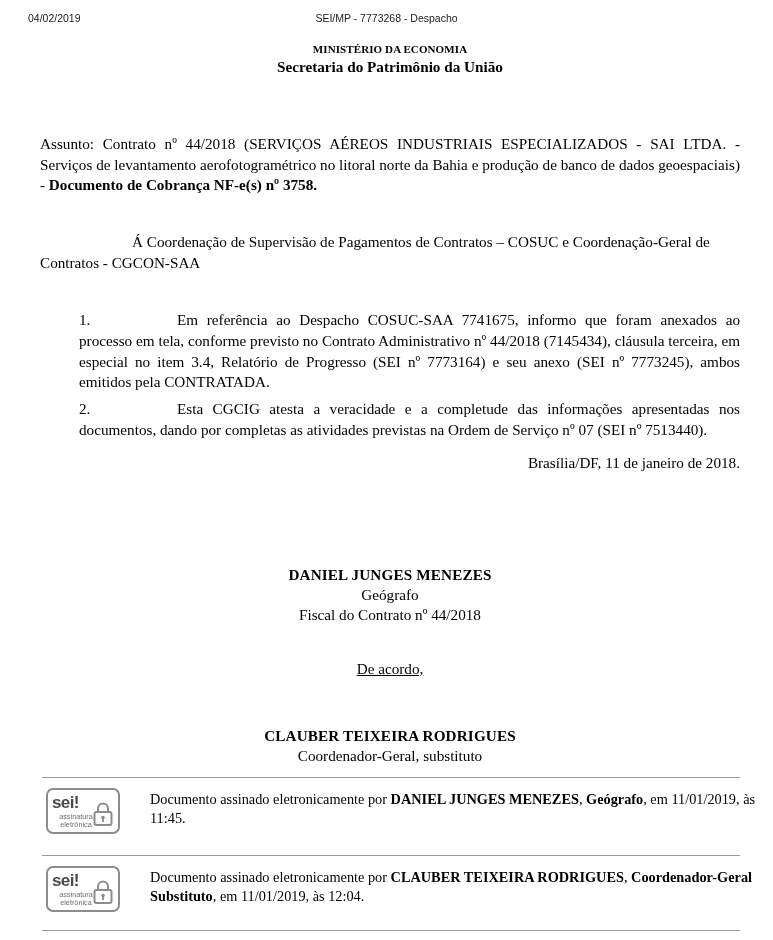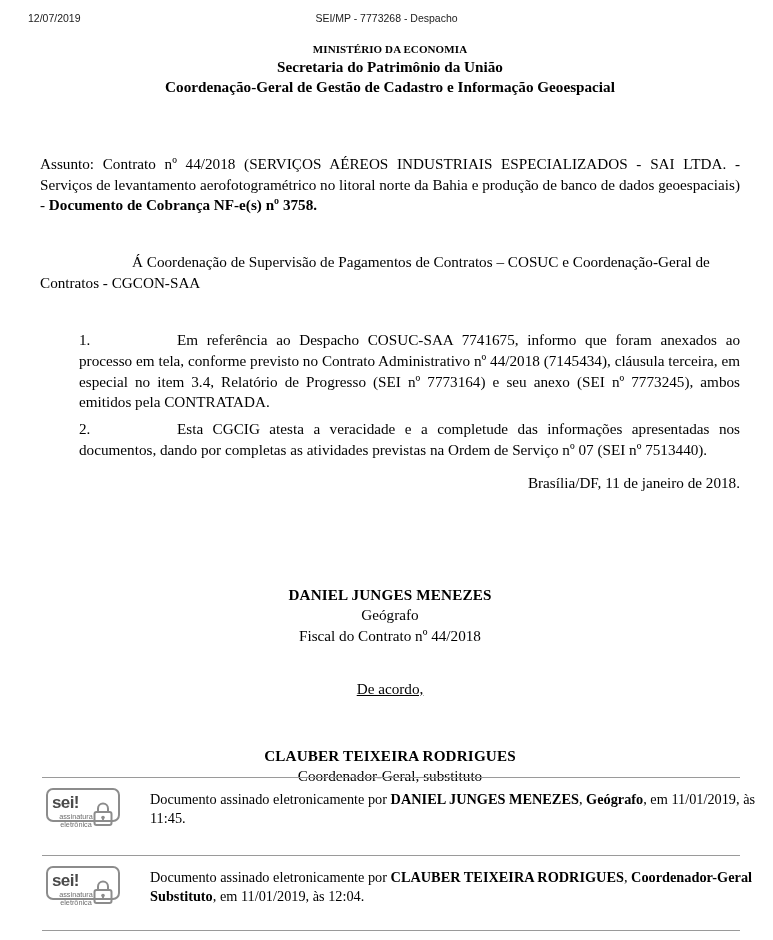--- a/index.html
+++ b/index.html
@@ -158,21 +158,21 @@
     width: 694px;
   }
   .sei-row.r1 { top: 788px; }
   .sei-row.r2 { top: 866px; }
 
   .sei-seal {
     position: absolute;
     left: 0;
     top: 0;
     width: 74px;
-    height: 34px;
+    height: 46px;
     border: 2px solid #8c8c8c;
     border-radius: 7px;
     background: #ffffff;
     box-sizing: border-box;
   }
   .sei-seal .seal-inner {
     position: relative;
     width: 100%;
     height: 100%;
   }
@@ -215,32 +215,31 @@
     line-height: 1.33;
     text-align: left;
     margin-left: 16px;
   }
   .sei-text .b { font-weight: bold; }
 </style>
 </head>
 <body>
 
 <div class="print-header">
-  <span class="ph-left">12/07/2019</span>
+  <span class="ph-left">04/02/2019</span>
   <span class="ph-center">SEI/MP - 7773268 - Despacho</span>
 </div>
 
 <div class="page">
 
   <div class="doc-body">
 
     <div class="org-header">
       <div class="line1">MINISTÉRIO DA ECONOMIA</div>
       <div class="line2">Secretaria do Patrimônio da União</div>
-      <div class="line3">Coordenação-Geral de Gestão de Cadastro e Informação Geoespacial</div>
     </div>
 
     <div class="assunto">
       <span>Assunto: Contrato nº 44/2018 (SERVIÇOS AÉREOS INDUSTRIAIS ESPECIALIZADOS - SAI LTDA. -  Serviços de levantamento aerofotogramétrico no litoral norte da Bahia e produção de banco de dados geoespaciais) -  </span><span class="b">Documento de Cobrança NF-e(s) nº 3758.</span>
     </div>
 
     <div class="destinatario">
       <span class="indent"></span><span>Á Coordenação de Supervisão de Pagamentos de Contratos – COSUC e Coordenação-Geral de</span>
       <div>Contratos - CGCON-SAA</div>
     </div>

